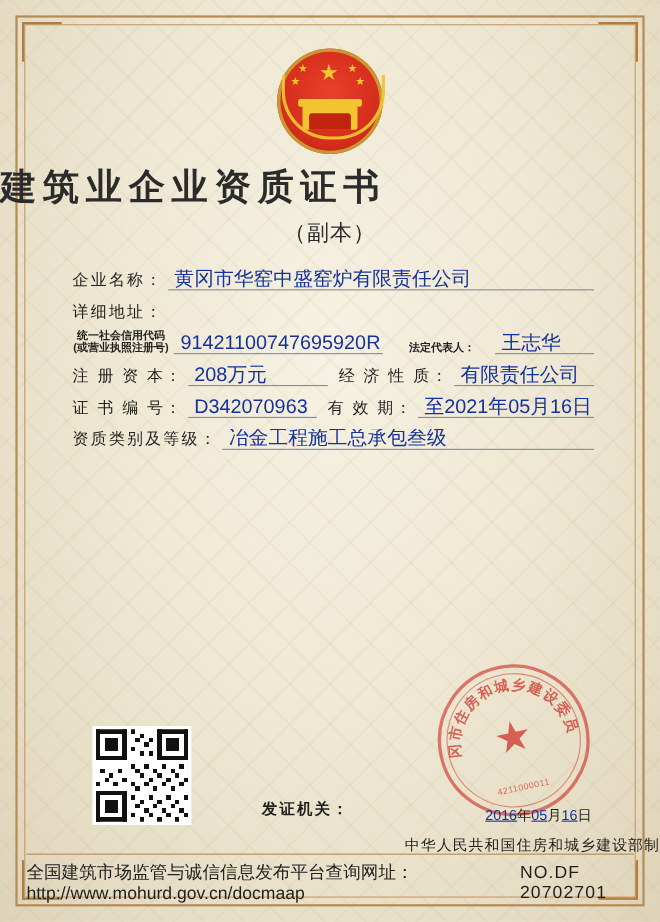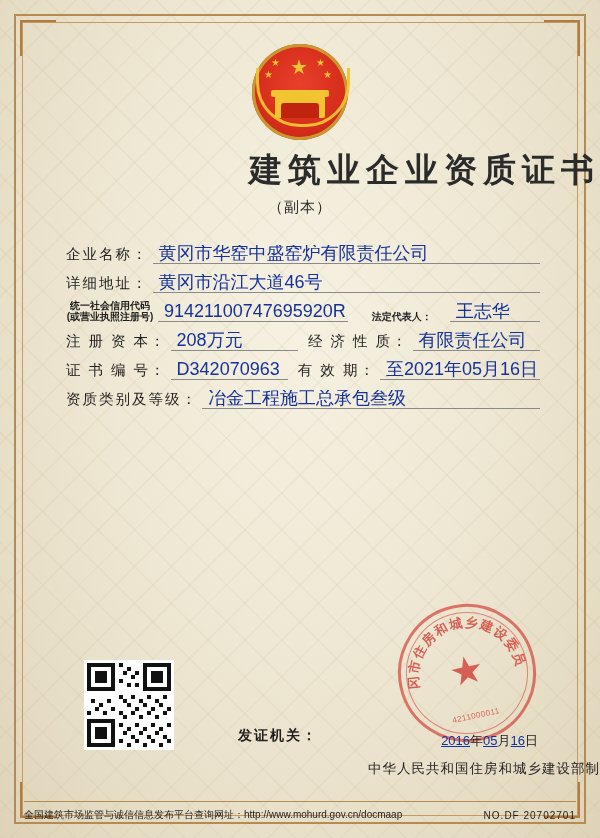--- a/index.html
+++ b/index.html
@@ -76,31 +76,31 @@
   .emblem .s4{left:64px;top:14px;font-size:10px;}
   .emblem .s5{left:71px;top:26px;font-size:10px;}
   .emblem .ears{
     position:absolute;left:4px;top:24px;width:88px;height:56px;
     border:3px solid #f2c431;border-top:none;border-radius:0 0 44px 44px;
     opacity:.95;
   }
 
   .title{
     position:absolute;left:0;right:0;top:148px;
-    text-align:right;
+    text-align:left;
     font-family:"DejaVu Serif", serif;
     font-weight:bold;
     font-size:33px;
     letter-spacing:6px;
     color:#2b2b2b;
   }
   .subtitle{
     position:absolute;left:0;right:0;top:198px;
     text-align:center;
-    font-size:15px;
+    font-size:20px;
     color:#2b2b2b;
     letter-spacing:1px;
   }
 
   .fields{
     position:absolute;left:66px;right:60px;top:235px;
   }
   .row{
     display:flex;align-items:flex-end;
     height:29px;
@@ -183,21 +183,21 @@
   .dept{
     position:absolute;left:0;right:0;bottom:60px;
     text-align:right;font-size:13.5px;color:#1f1f1f;letter-spacing:1px;
   }
 
   .footer{
     position:absolute;left:24px;right:24px;bottom:16px;
     display:flex;justify-content:space-between;align-items:center;
     border-top:1px solid #b58b52;
     padding-top:6px;
-    font-size:10px;color:#1f1f1f;
+    font-size:16px;color:#1f1f1f;
   }
   .footer .no{letter-spacing:1px;}
 </style>
 </head>
 <body>
 
 <div class="cert">
   <div class="watermark"></div>
   <div class="border-outer"></div>
   <div class="border-inner"></div>
@@ -222,21 +222,20 @@
 
   <div class="fields">
 
     <div class="row">
       <div class="lbl">企业名称：</div>
       <div class="val">黄冈市华窑中盛窑炉有限责任公司</div>
     </div>
 
     <div class="row">
       <div class="lbl">详细地址：</div>
-      <div class="val">黄冈市沿江大道46号</div>
     </div>
 
     <div class="row creditcode">
       <div class="lbl">
         <span>统一社会信用代码</span>
         <span>(或营业执照注册号)</span>
       </div>
       <div class="half">
         <div class="val">91421100747695920R</div>
       </div>

